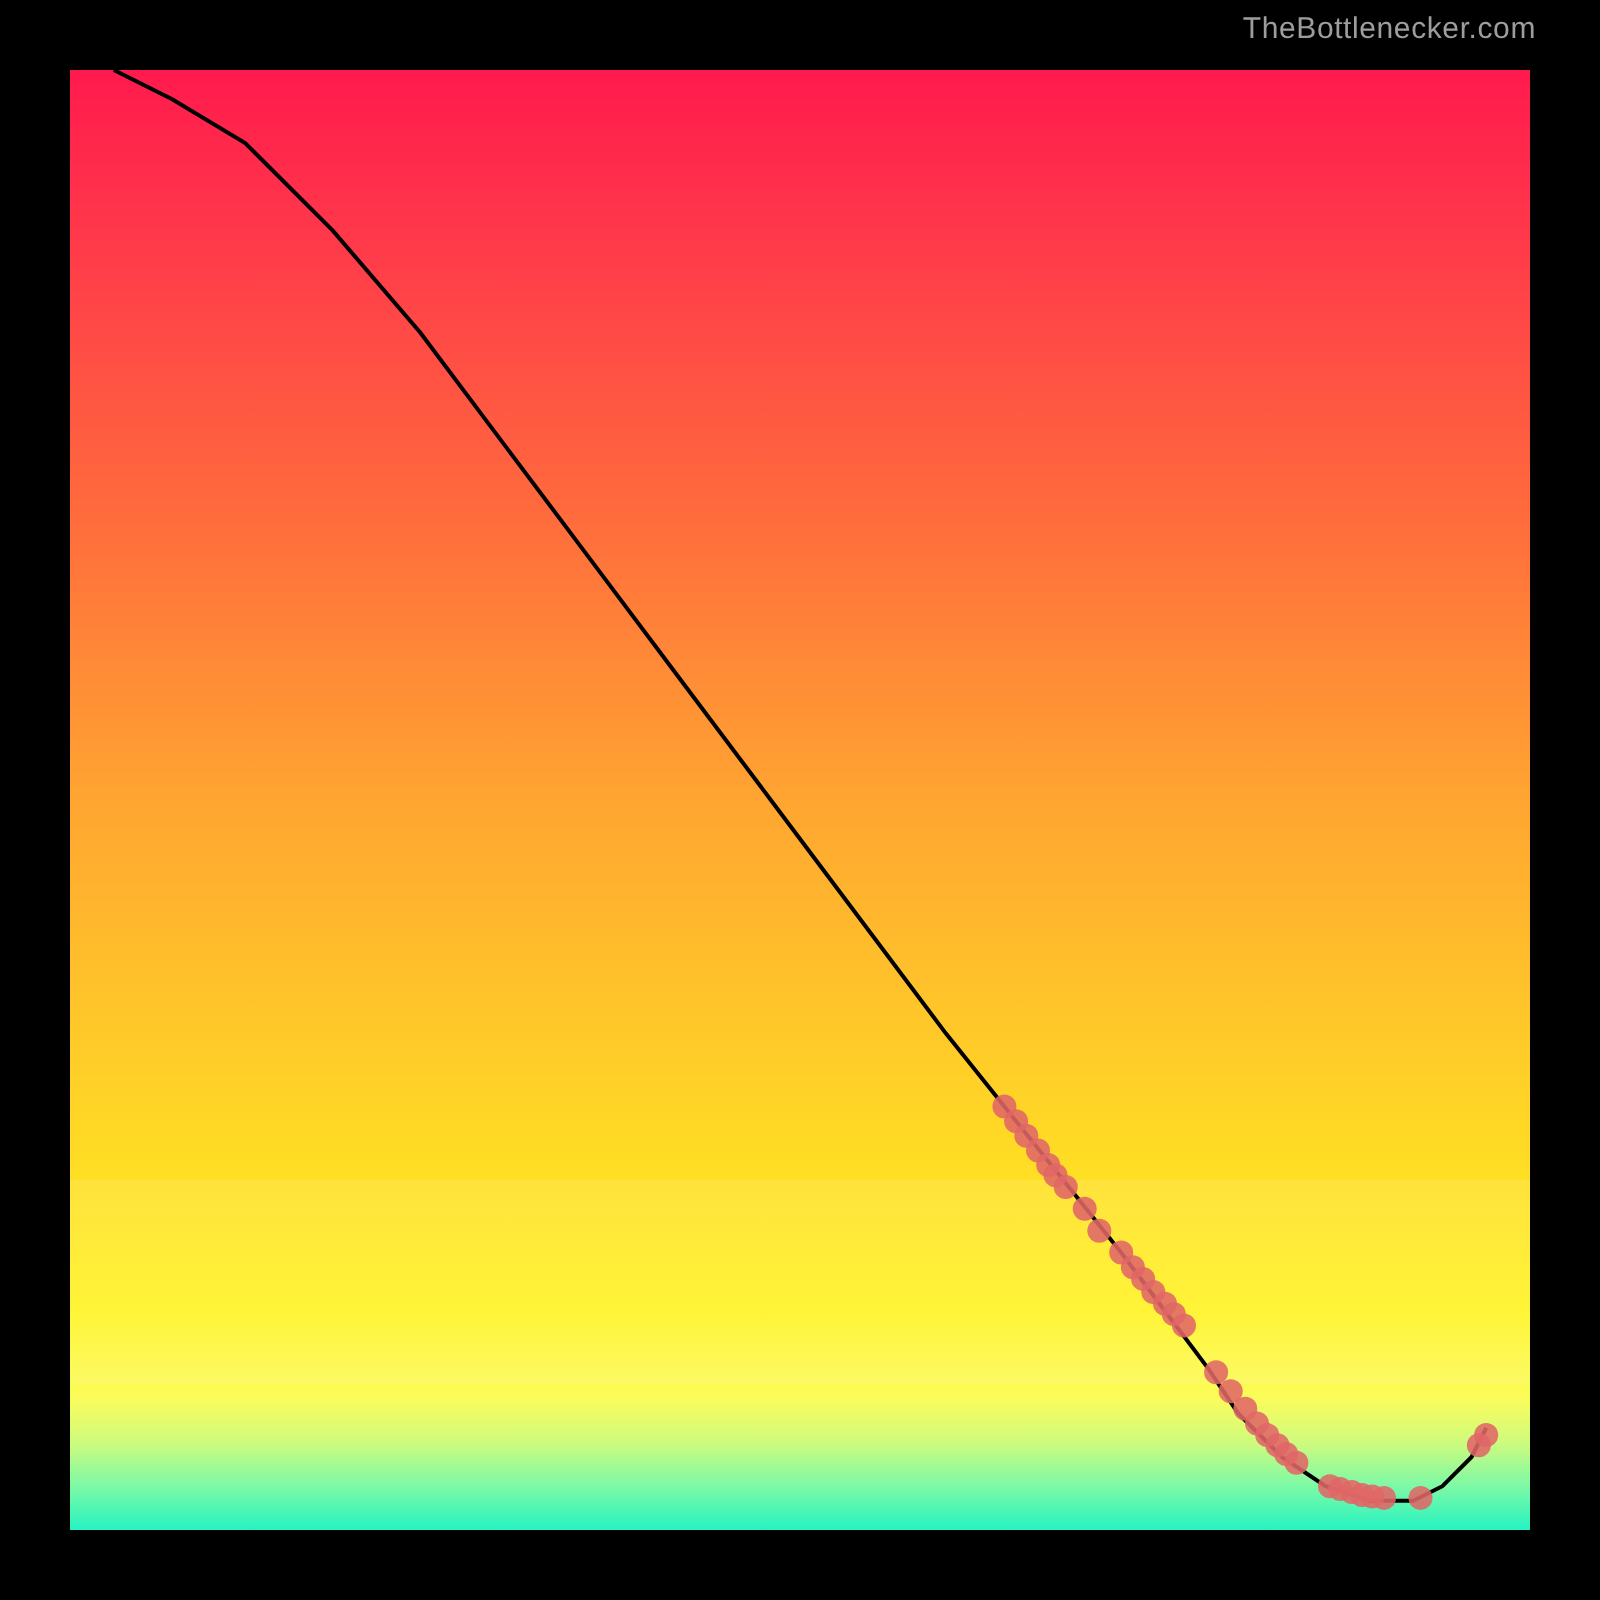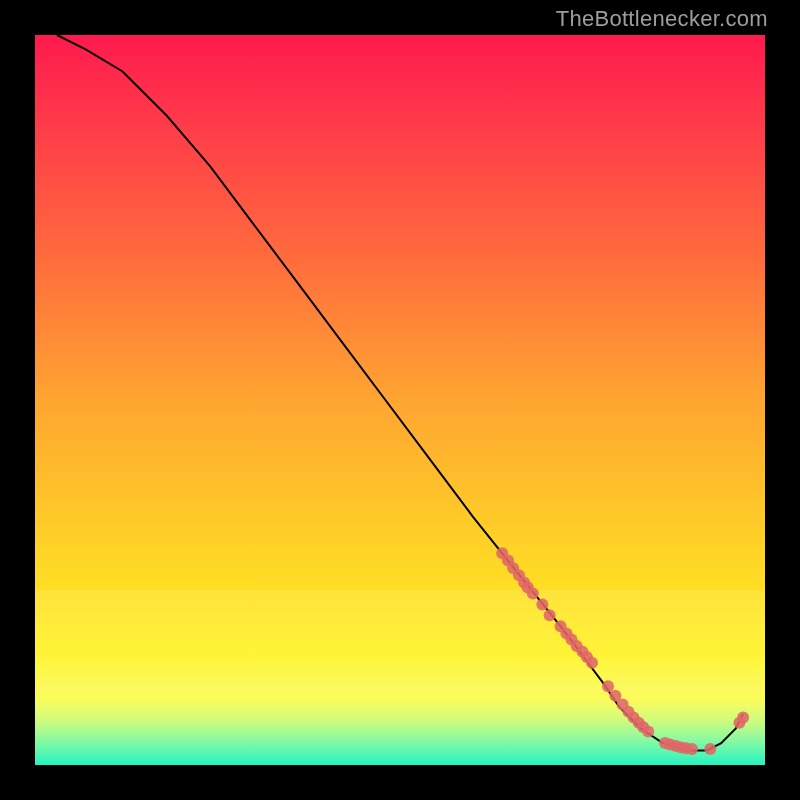--- a/index.html
+++ b/index.html
@@ -56,21 +56,21 @@
     inset: 0;
     width: 100%;
     height: 100%;
     overflow: visible;
   }
   .watermark {
     position: absolute;
     top: 6px;
     right: 32px;
     color: #9d9d9d;
-    font-size: 22px;
+    font-size: 15px;
     letter-spacing: 0.3px;
     user-select: none;
   }
 </style>
 </head>
 <body>
 
 <div class="stage">
   <div class="watermark">TheBottlenecker.com</div>
   <div class="plot">

